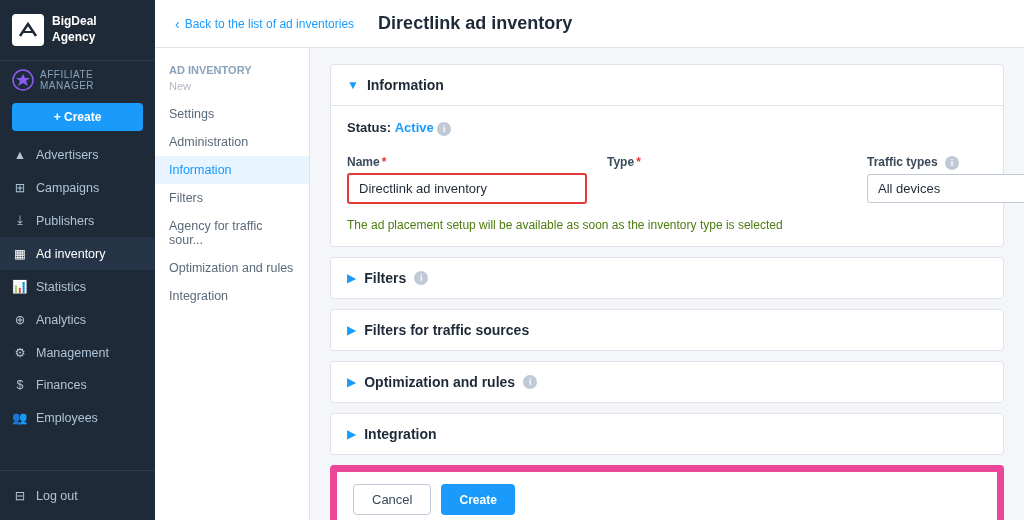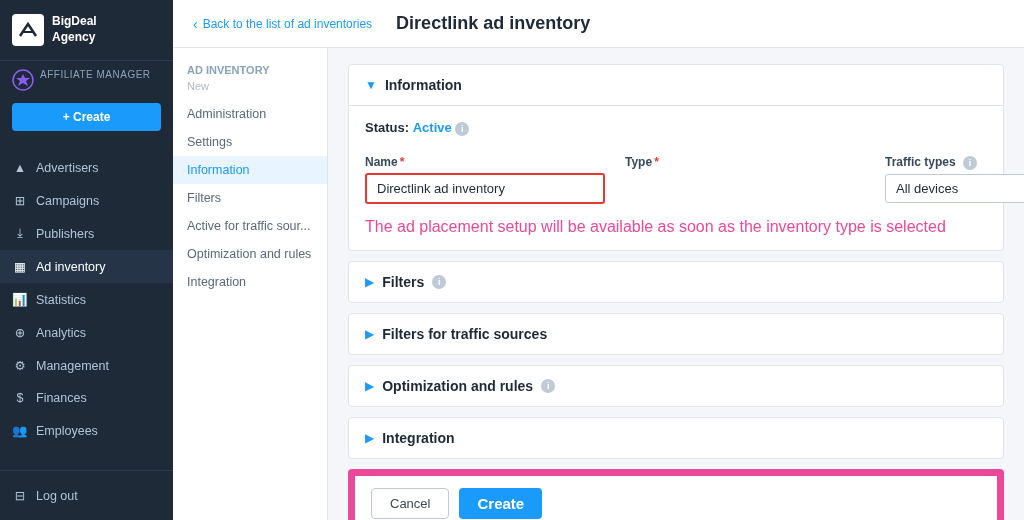--- a/index.html
+++ b/index.html
@@ -1,20 +1,20 @@
 <!DOCTYPE html>
 <html><head>
   <meta charset="utf-8">
   <style>
     * { box-sizing: border-box; margin: 0; padding: 0; }
     body { font-family: 'Segoe UI', Arial, sans-serif; font-size: 13px; background: #f5f6fa; display: flex; height: 520px; overflow: hidden; }
 
     
     .sidebar {
-      width: 173px;
+      width: 155px;
       background: #1e2a38;
       color: #fff;
       display: flex;
       flex-direction: column;
       flex-shrink: 0;
       height: 100%;
     }
     .sidebar-logo {
       display: flex;
       align-items: center;
@@ -38,21 +38,21 @@
       letter-spacing: 0.5px;
     }
     .affiliate-icon {
       width: 22px;
       height: 22px;
       margin-right: 6px;
       flex-shrink: 0;
     }
 
     .create-btn {
-      margin: 4px 12px 21px;
+      margin: 4px 12px 8px;
       background: #1a9bfc;
       color: #fff;
       border: none;
       border-radius: 4px;
       padding: 7px 10px;
       cursor: pointer;
       font-size: 12px;
       font-weight: 600;
       display: flex;
       align-items: center;
@@ -281,22 +281,22 @@
       background: #fff;
     }
     .type-arrow {
       color: #1a9bfc;
       font-size: 14px;
       position: absolute;
       right: 8px;
     }
 
     .placement-notice {
-      font-size: 16px;
-      color: #ec4899;
+      font-size: 12px;
+      color: #4d7c0f;
       margin-top: 4px;
     }
 
     .form-actions {
       display: flex;
       gap: 10px;
       margin-top: 4px;
       padding: 12px 16px;
       border-top: 1px solid #e0e4ea;
     }
@@ -309,21 +309,21 @@
       cursor: pointer;
       font-size: 13px;
     }
     .btn-create {
       padding: 7px 18px;
       border: none;
       background: #1a9bfc;
       color: #fff;
       border-radius: 4px;
       cursor: pointer;
-      font-size: 15px;
+      font-size: 12px;
       font-weight: 600;
     }
   </style>
 </head>
 <body>
 
 <div class="sidebar">
   <div class="sidebar-logo">
     <svg class="logo-icon" viewBox="0 0 32 32" fill="none" xmlns="http://www.w3.org/2000/svg">
       <rect width="32" height="32" rx="4" fill="#fff"></rect>
@@ -401,25 +401,25 @@
       <span>Back to the list of ad inventories</span>
     </div>
     <h1 class="page-title">Directlink ad inventory</h1>
   </div>
 
   <div class="content-layout">
 
     <div class="sub-sidebar">
       <div class="sub-sidebar-header">Ad inventory</div>
       <div class="sub-sidebar-new">New</div>
+      <div class="sub-nav-item">Settings</div>
       <div class="sub-nav-item">Administration</div>
-      <div class="sub-nav-item">Settings</div>
       <div class="sub-nav-item active">Information</div>
       <div class="sub-nav-item">Filters</div>
-      <div class="sub-nav-item">Active for traffic sour...</div>
+      <div class="sub-nav-item">Agency for traffic sour...</div>
       <div class="sub-nav-item">Optimization and rules</div>
       <div class="sub-nav-item">Integration</div>
     </div>
 
     <div class="form-area">
 
       <div class="section-card">
         <div class="section-header">
           <span class="section-toggle">▼</span>
           <span class="section-title">Information</span>

